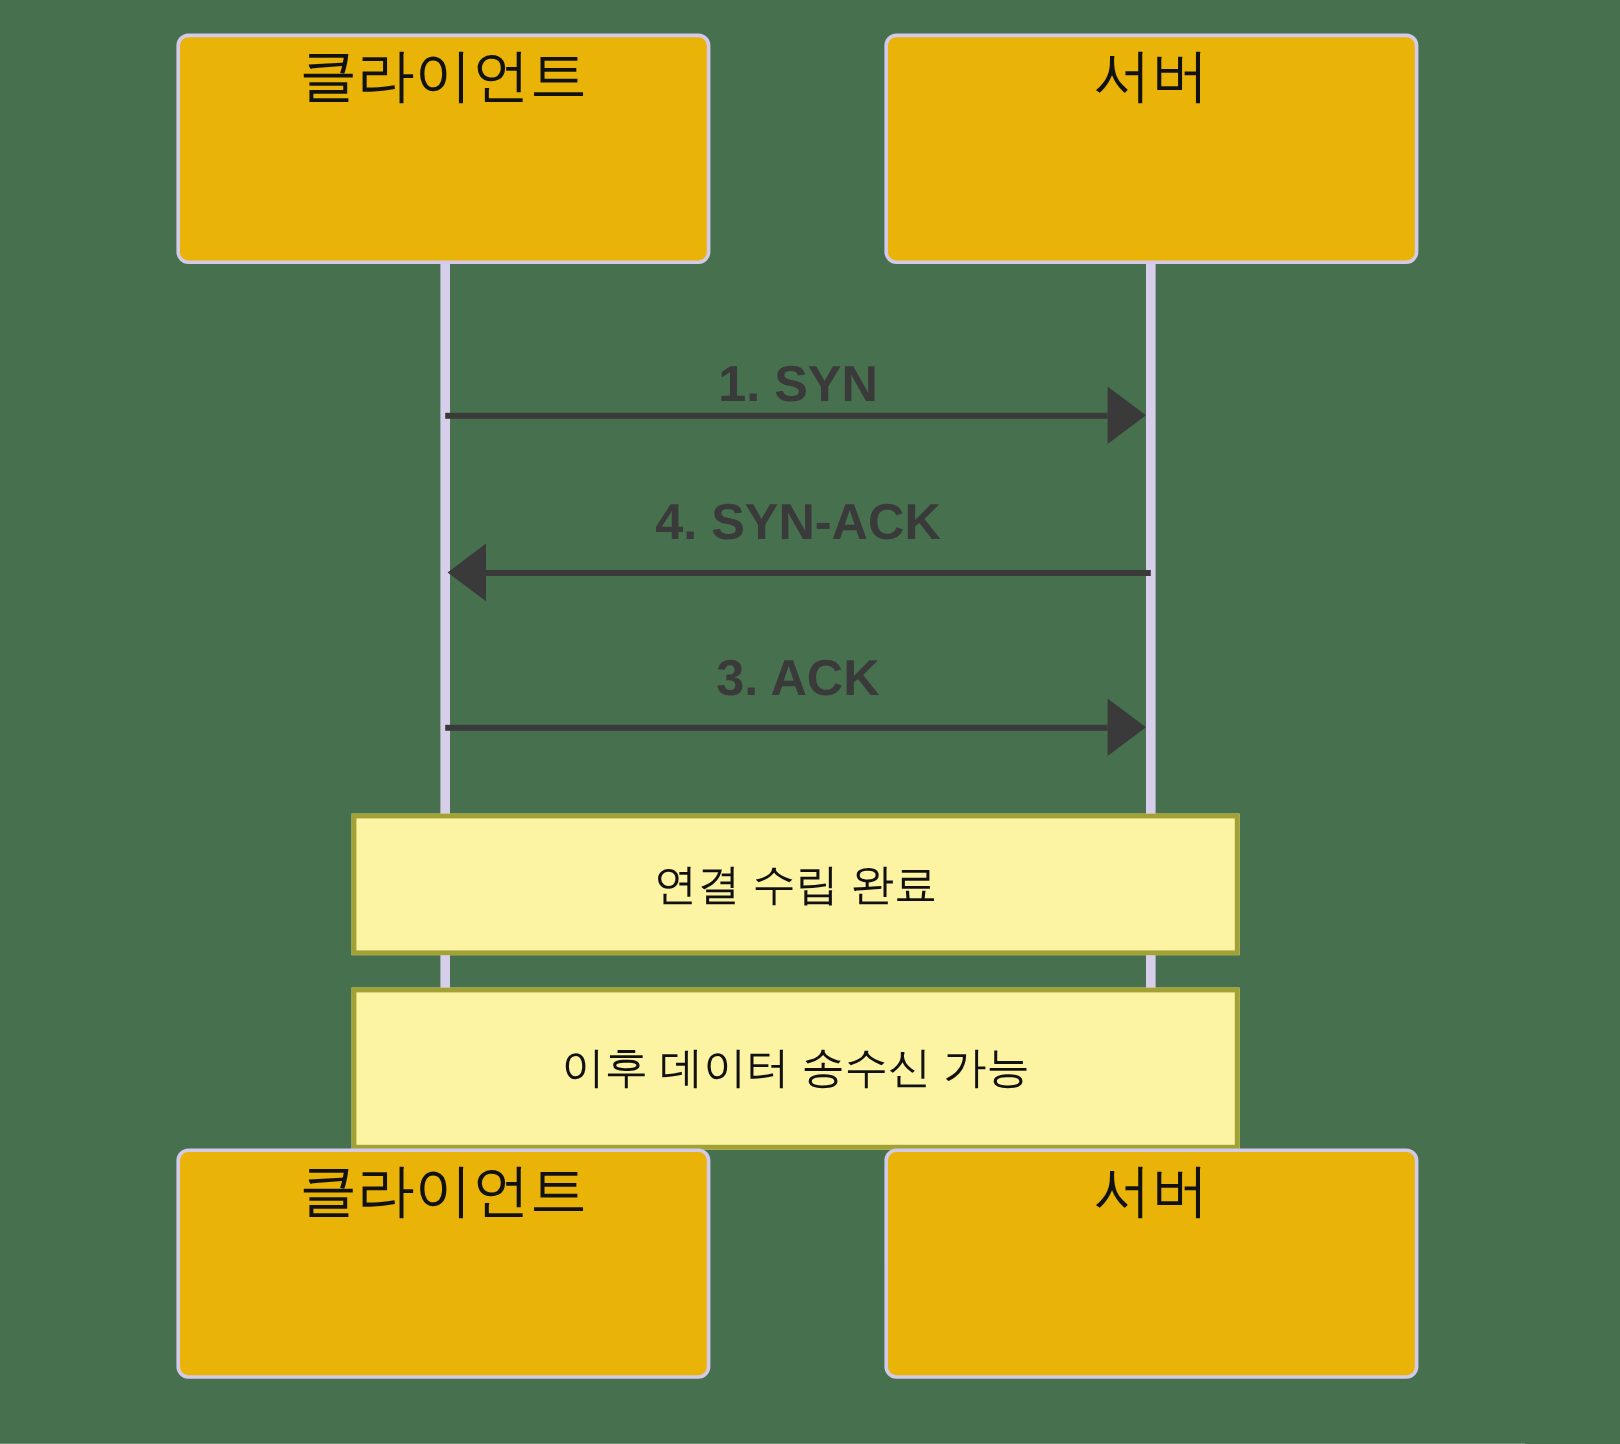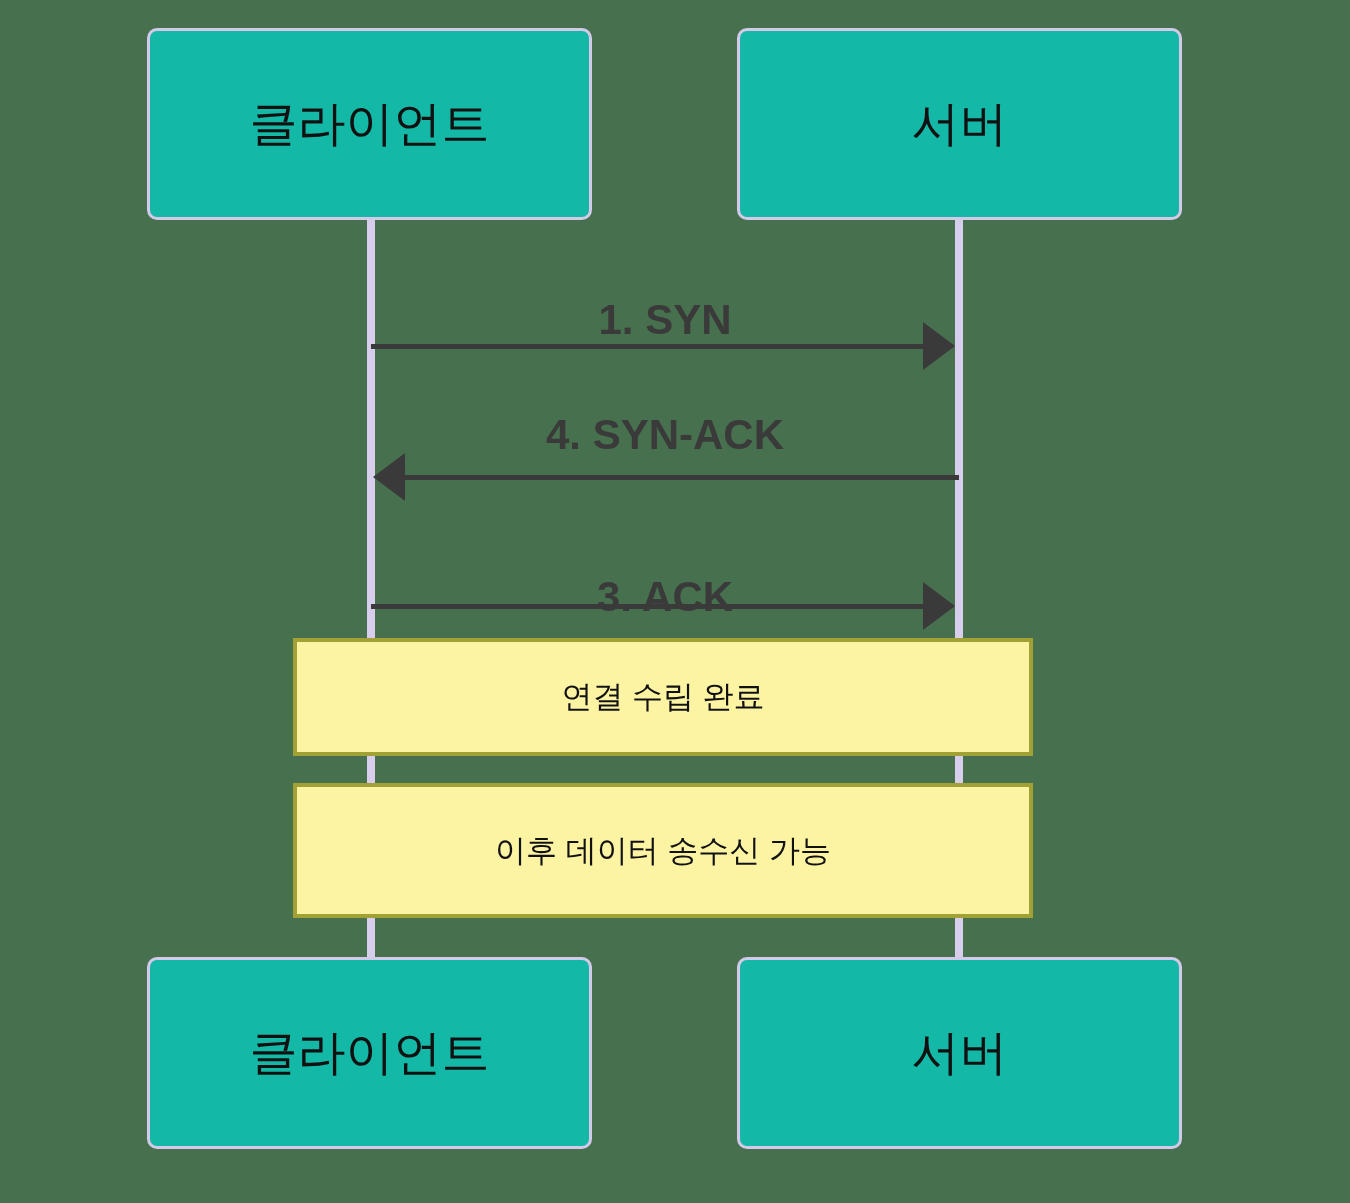--- a/index.html
+++ b/index.html
@@ -13,25 +13,25 @@
     height: 1203px;
     background: #47704E;
     overflow: hidden;
   }
   
   .actor-box {
     position: absolute;
     width: 445px;
     height: 192px;
     box-sizing: border-box;
-    background: #14b8a6;
+    background: #eab308;
     border: 3px solid #D3C9E8;
     border-radius: 10px;
     display: flex;
-    align-items: center;
+    align-items: flex-start;
     justify-content: center;
     color: #111111;
     font-size: 48px;
     z-index: 3;
   }
   .actor-client-top  { left: 147px; top: 28px; }
   .actor-server-top  { left: 737px; top: 28px; }
   .actor-client-bottom { left: 147px; top: 957px; }
   .actor-server-bottom { left: 737px; top: 957px; }
 
@@ -53,21 +53,21 @@
     left: 371px;
     width: 588px;
     text-align: center;
     font-size: 42px;
     font-weight: 600;
     color: #3A3A3A;
     z-index: 2;
   }
   .msg1-label { top: 296px; }
   .msg2-label { top: 411px; }
-  .msg3-label { top: 541px; margin-top: 32px; }
+  .msg3-label { top: 541px; }
 
   .msg-line {
     position: absolute;
     height: 5px;
     background: #3A3A3A;
     z-index: 2;
   }
   .msg1-line { left: 371px; width: 552px; top: 344px; }
   .msg2-line { left: 405px; width: 554px; top: 475px; }
   .msg3-line { left: 371px; width: 552px; top: 604px; }
@@ -91,22 +91,23 @@
     position: absolute;
     left: 293px;
     width: 740px;
     box-sizing: border-box;
     background: #FCF3A3;
     border: 4px solid #A2A136;
     display: flex;
     align-items: center;
     justify-content: center;
     color: #111111;
-    font-size: 31px;
+    font-size: 36px;
     z-index: 3;
+    margin-top: 40px;
   }
   .note-1 { top: 638px; height: 118px; }
   .note-2 { top: 783px; height: 135px; }
 </style>
 </head>
 <body>
 
 <div id="canvas">
 
   <div class="lifeline lifeline-client"></div>

